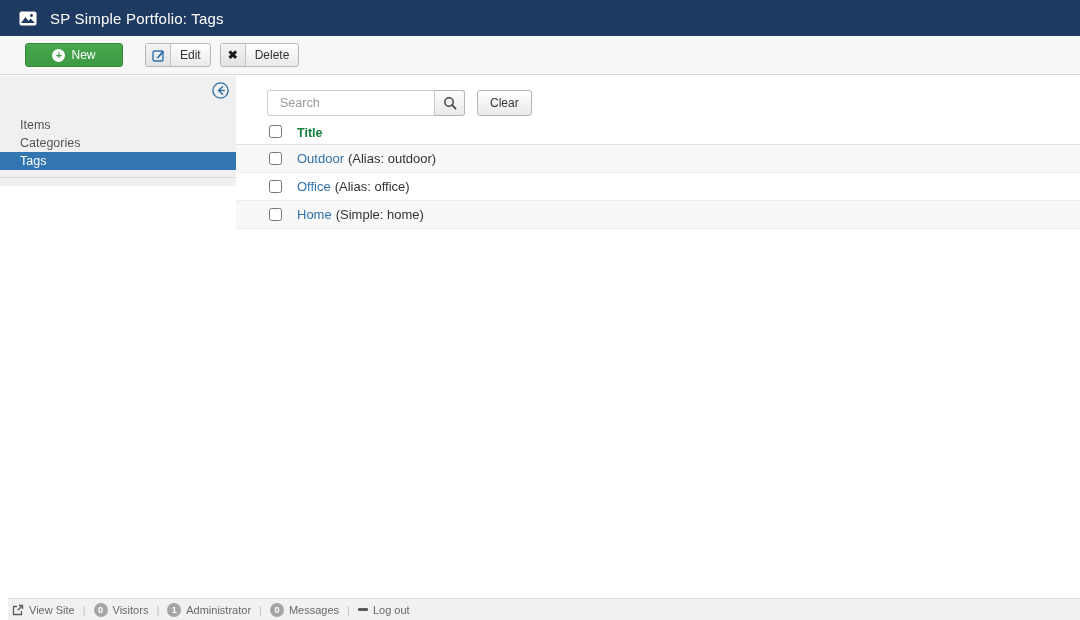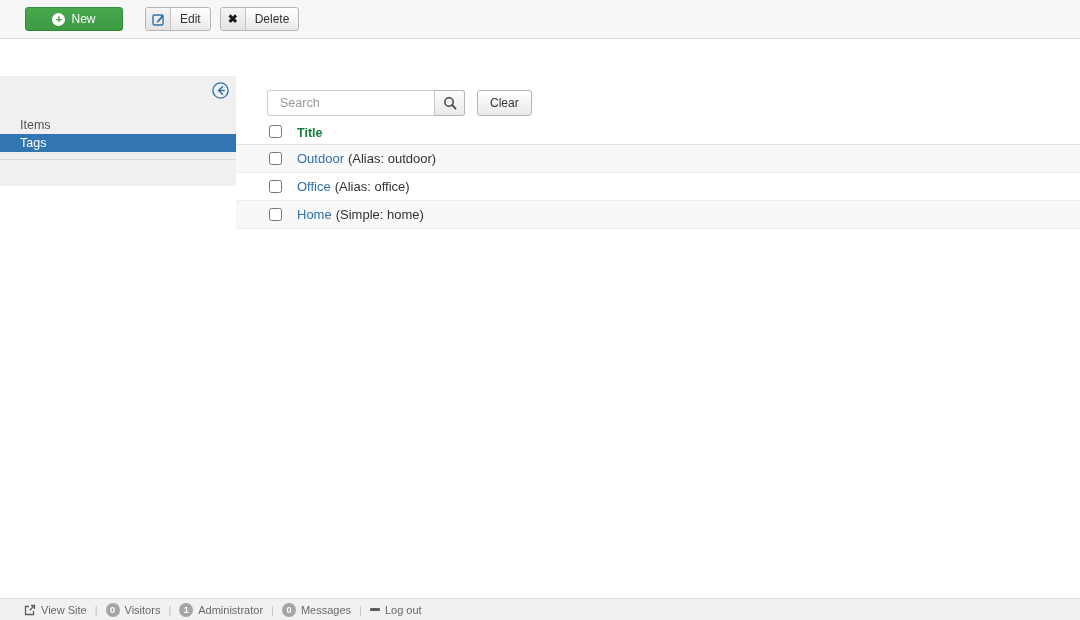--- a/index.html
+++ b/index.html
@@ -62,35 +62,45 @@
   .tags-table tbody tr:nth-child(odd) { background: #f8f8f8; }
   .check-col { width: 28px; padding-left: 33px !important; }
   .check-col input { width: 13px; height: 13px; margin: 0; display: block; cursor: pointer; }
   .tags-table thead th { padding-left: 33px; }
   .title-head { color: #15803d; font-weight: bold; font-size: 12.5px; cursor: pointer; }
   .row-title { color: #3071a9; font-size: 13px; cursor: pointer; text-decoration: none; }
   .row-alias { color: #333; font-size: 13px; margin-left: 4px; }
   .title-cell { padding-left: 15px !important; }
 
   
-  .statusbar { position: absolute; left: 0; right: 0; bottom: 0; height: 22px; background: #f1f1f1;
-               border-top: 1px solid #dddddd; display: flex; align-items: center; padding: 0 24px;
+  .statusbar { position: absolute; left: 8px; right: 0; bottom: 0; height: 22px; background: #f1f1f1;
+               border-top: 1px solid #dddddd; display: flex; align-items: center; padding: 0 4px;
                font-size: 11px; color: #686868; gap: 8px; }
   .f-item { display: inline-flex; align-items: center; gap: 5px; cursor: pointer; }
   .badge { min-width: 14px; height: 14px; border-radius: 8px; background: #a5a5a5; color: #fff;
            font-size: 9px; font-weight: bold; display: inline-flex; align-items: center; justify-content: center;
            padding: 0 2px; }
   .sep { color: #c2c2c2; }
   .dash-icon { width: 10px; height: 3px; background: #5c5c5c; border-radius: 1px; display: inline-block; }
 </style>
 </head>
 <body>
 
 <div class="app">
 
+  <header class="topbar">
+    <span class="logo-icon">
+      <svg width="18" height="15" viewBox="0 0 18 15">
+        <rect x="0.5" y="0.5" width="17" height="14" rx="2" fill="#ffffff"></rect>
+        <path d="M2 12 L6.5 6 L9.5 10 L11.5 7.5 L16 12 Z" fill="#1e3a60"></path>
+        <circle cx="12.5" cy="4.5" r="1.4" fill="#1e3a60"></circle>
+      </svg>
+    </span>
+    <h1>SP Simple Portfolio: Tags</h1>
+  </header>
 
   <div class="toolbar">
     <button class="btn-new">
       <span class="plus-circle">+</span>
       <span>New</span>
     </button>
     <button class="btn-split btn-edit">
       <span class="icon-cell">
         <svg width="13" height="13" viewBox="0 0 13 13">
           <rect x="1" y="2" width="10" height="10" rx="1.5" fill="none" stroke="#3071a9" stroke-width="1.4"></rect>
@@ -110,20 +120,21 @@
   <aside class="sidebar">
     <button class="collapse-btn">
       <svg width="17" height="17" viewBox="0 0 17 17">
         <circle cx="8.5" cy="8.5" r="7.6" fill="none" stroke="#3071a9" stroke-width="1.4"></circle>
         <path d="M10.5 4.8 L6.6 8.5 L10.5 12.2" fill="none" stroke="#3071a9" stroke-width="1.5" stroke-linecap="round" stroke-linejoin="round"></path>
         <line x1="6.8" y1="8.5" x2="12.2" y2="8.5" stroke="#3071a9" stroke-width="1.5" stroke-linecap="round"></line>
       </svg>
     </button>
     <ul class="menu">
       <li>Items</li>
+      <li>Categories</li>
       <li class="active">Tags</li>
     </ul>
     <div class="sidebar-divider"></div>
   </aside>
 
   <main class="main">
     <div class="filter-row">
       <div class="search-group">
         <input class="search-input" type="text" placeholder="Search" style="">
         <button class="search-btn">

